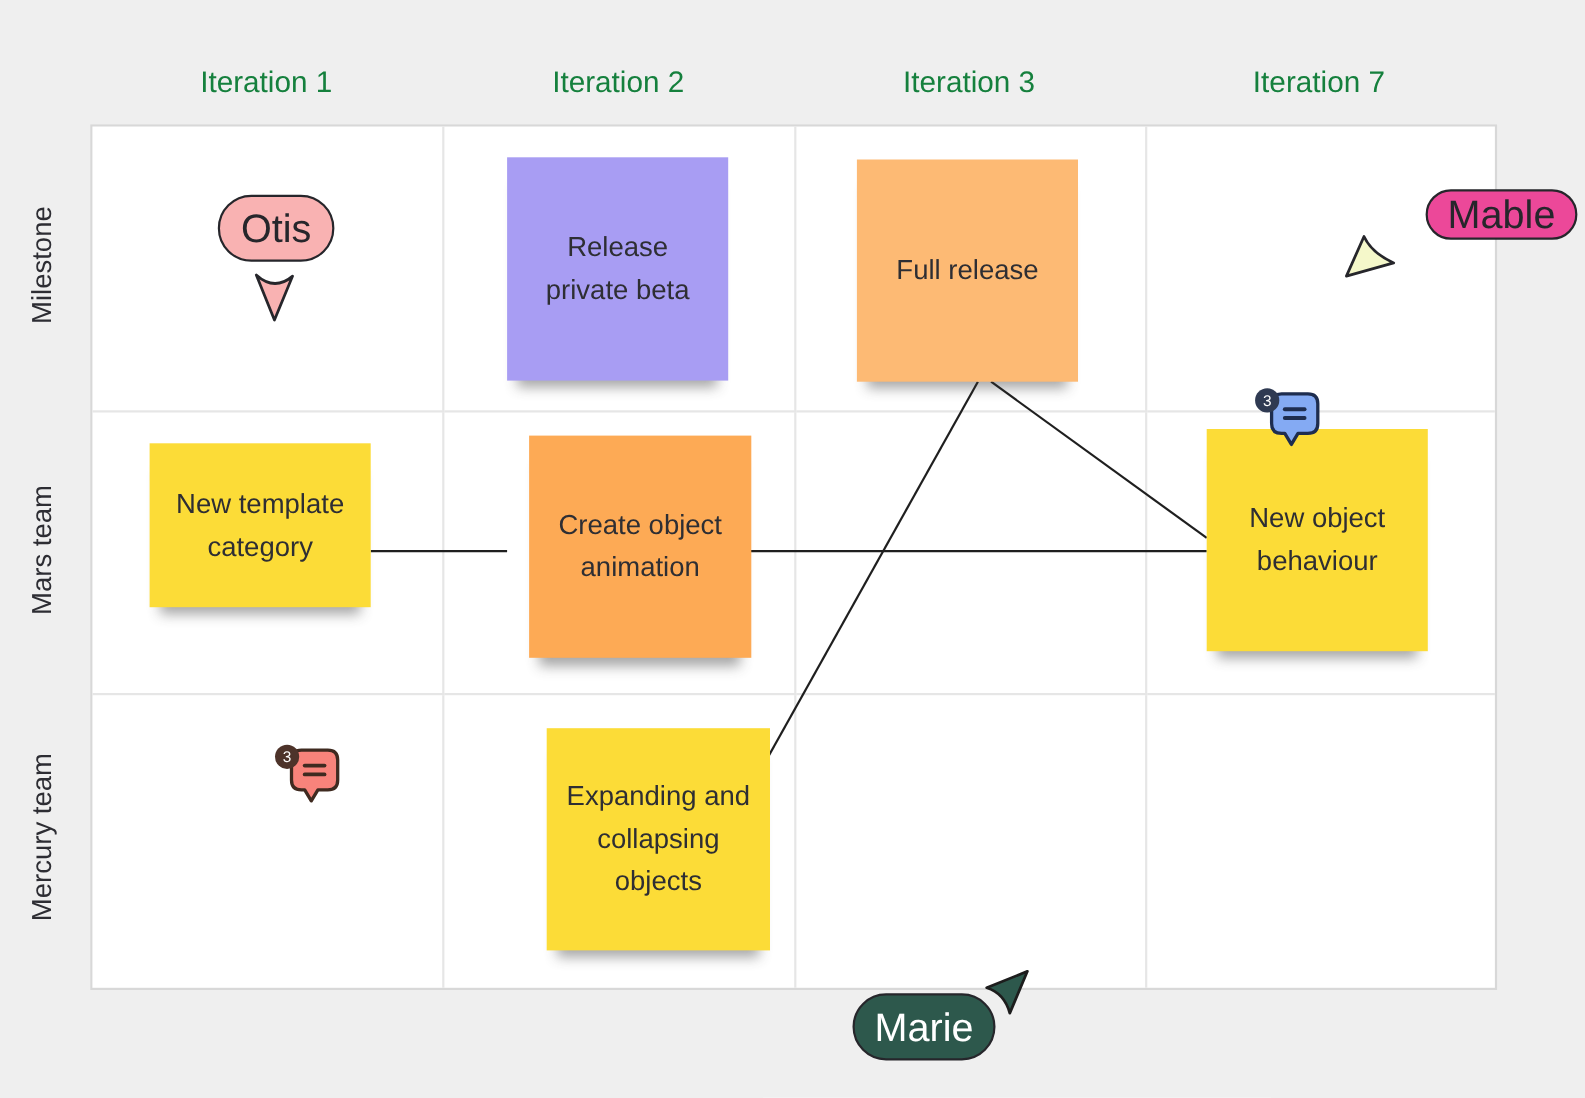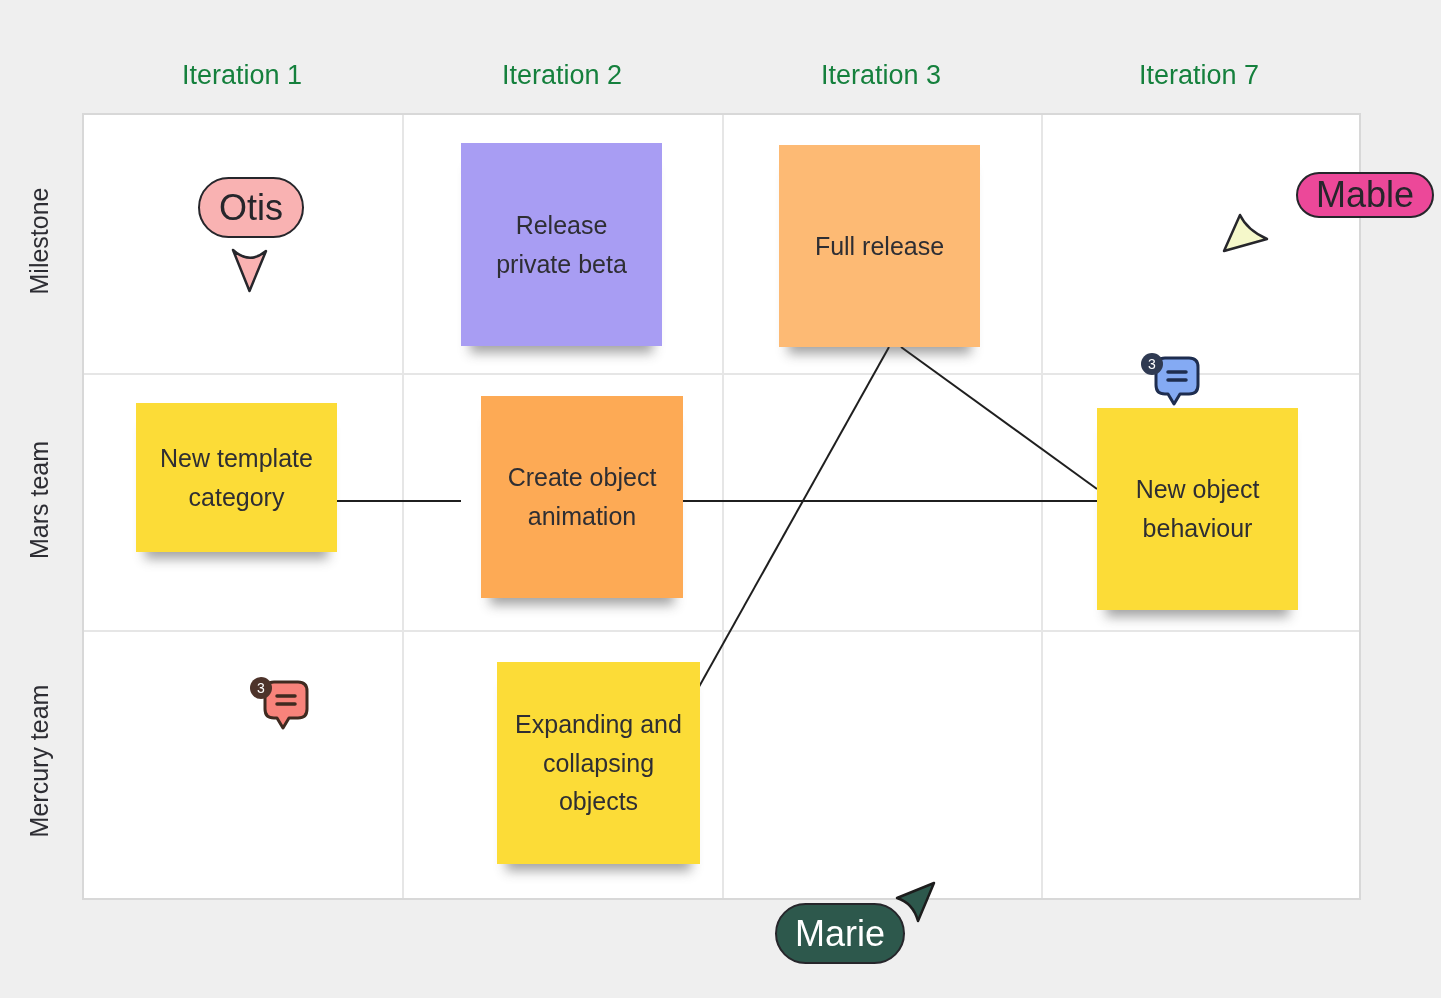--- a/index.html
+++ b/index.html
@@ -85,21 +85,21 @@
   </g>
   <path d="M249.5,291 L233,250 Q249.5,265 266,251 Z" fill="#f9b2b2" stroke="#26262b" stroke-width="2.5" stroke-linejoin="round"></path>
   <path d="M1224,251 L1240,215 Q1247,230 1267,239 Z" fill="#f5f8ca" stroke="#26262b" stroke-width="2.5" stroke-linejoin="round"></path>
   <path d="M934,883 L897,898 Q913,903 918,921 Z" fill="#2d584c" stroke="#1d1d1d" stroke-width="2.5" stroke-linejoin="round"></path>
 </svg>
 
 <div class="note" style="left: 461px; top: 143px; width: 201px; height: 203px; background: rgb(168, 157, 243);">Release private beta</div>
 <div class="note" style="left: 779px; top: 145px; width: 201px; height: 202px; background: #fdba74;">Full release</div>
 <div class="note" style="left: 136px; top: 403px; width: 201px; height: 149px; background: rgb(252, 220, 55);">New template category</div>
 <div class="note" style="left: 461px; top: 396px; width: 202px; height: 202px; background: rgb(253, 170, 85); margin-left: 20px;">Create object animation</div>
-<div class="note" style="left: 1097px; top: 408px; width: 201px; height: 202px; background: rgb(252, 220, 55);">New object behaviour</div>
+<div class="note" style="left: 1097px; top: 390px; width: 201px; height: 202px; background: rgb(252, 220, 55);">New object behaviour</div>
 <div class="note" style="left: 459px; top: 662px; width: 203px; height: 202px; background: rgb(252, 220, 55); margin-left: 38px;">Expanding and collapsing objects</div>
 
 <svg class="comment-icon" style="left:249px;top:676px;" width="64" height="60" viewBox="0 0 64 60">
   <path d="M25,6 H49 Q58,6 58,15 V33 Q58,42 49,42 H40 L34,52 L28,42 H25 Q16,42 16,33 V15 Q16,6 25,6 Z" fill="#f8837b" stroke="#3f2a20" stroke-width="3" stroke-linejoin="round"></path>
   <line x1="28" y1="20" x2="46" y2="20" stroke="#3f2a20" stroke-width="3.5" stroke-linecap="round"></line>
   <line x1="28" y1="28" x2="46" y2="28" stroke="#3f2a20" stroke-width="3.5" stroke-linecap="round"></line>
   <circle cx="12" cy="12" r="11" fill="#4d332a"></circle>
   <text x="12" y="17" text-anchor="middle" font-size="14" font-family="Liberation Sans, sans-serif" fill="#ffffff">3</text>
 </svg>
 

